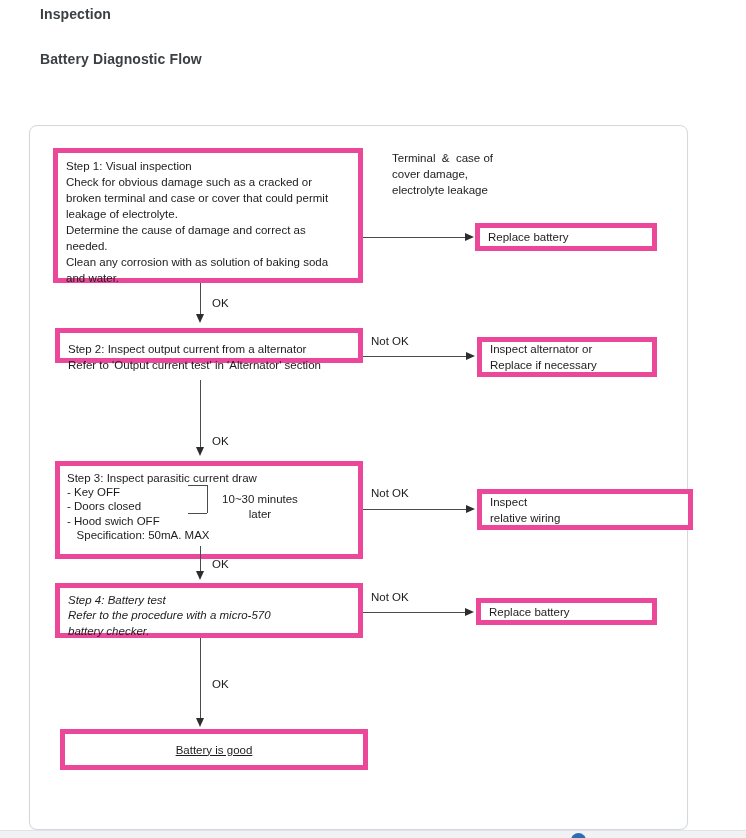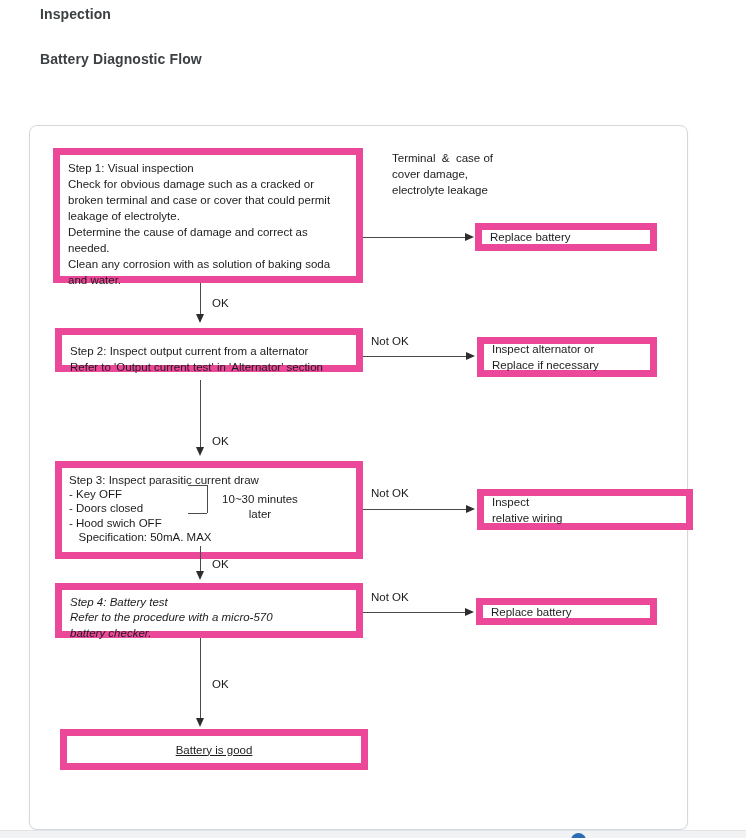--- a/index.html
+++ b/index.html
@@ -13,21 +13,21 @@
     position:absolute; left:40px;
     font-size:14px; font-weight:bold; color:#3c4043;
     letter-spacing:0.1px;
   }
   .card {
     position:absolute; left:29px; top:125px; width:659px; height:705px;
     background:#ffffff; border:1px solid #d5d8db; border-radius:8px;
     box-shadow:0 1px 2px rgba(0,0,0,0.05);
   }
   .box {
-    position:absolute; background:#ffffff; border:7px solid #ec4899;
+    position:absolute; background:#ffffff; border:5px solid #ec4899;
     font-size:11.5px; color:#1c1c1c; white-space:pre-wrap;
     line-height:16px;
   }
   .outcome {
     display:flex; flex-direction:column; justify-content:center;
     padding-left:8px;
   }
   .lbl {
     position:absolute; font-size:11.5px; color:#1c1c1c; white-space:pre-wrap;
     line-height:16px;
@@ -75,21 +75,21 @@
 cover damage,
 electrolyte leakage</div>
   <div class="hline" style="left:363px; top:237px; width:103px;"></div>
   <div class="arrow-right" style="left:465px; top:233px;"></div>
   <div class="box outcome" style="left:475px; top:223px; width:182px; height:28px;">Replace battery</div>
 
   <div class="vline" style="left:200px; top:283px; height:32px;"></div>
   <div class="arrow-down" style="left:196px; top:314px;"></div>
   <div class="lbl" style="left:212px; top:295px;">OK</div>
 
-  <div class="box" style="left:55px; top:328px; width:308px; height:44px; padding:8px;">Step 2: Inspect output current from a alternator
+  <div class="box" style="left:55px; top:328px; width:308px; height:35px; padding:8px;">Step 2: Inspect output current from a alternator
 Refer to 'Output current test' in 'Alternator' section</div>
   <div class="lbl" style="left:371px; top:333px;">Not OK</div>
   <div class="hline" style="left:363px; top:356px; width:104px;"></div>
   <div class="arrow-right" style="left:466px; top:352px;"></div>
   <div class="box outcome" style="left:477px; top:337px; width:180px; height:40px;">Inspect alternator or
 Replace if necessary</div>
 
   <div class="vline" style="left:200px; top:380px; height:68px;"></div>
   <div class="arrow-down" style="left:196px; top:447px;"></div>
   <div class="lbl" style="left:212px; top:433px;">OK</div>

